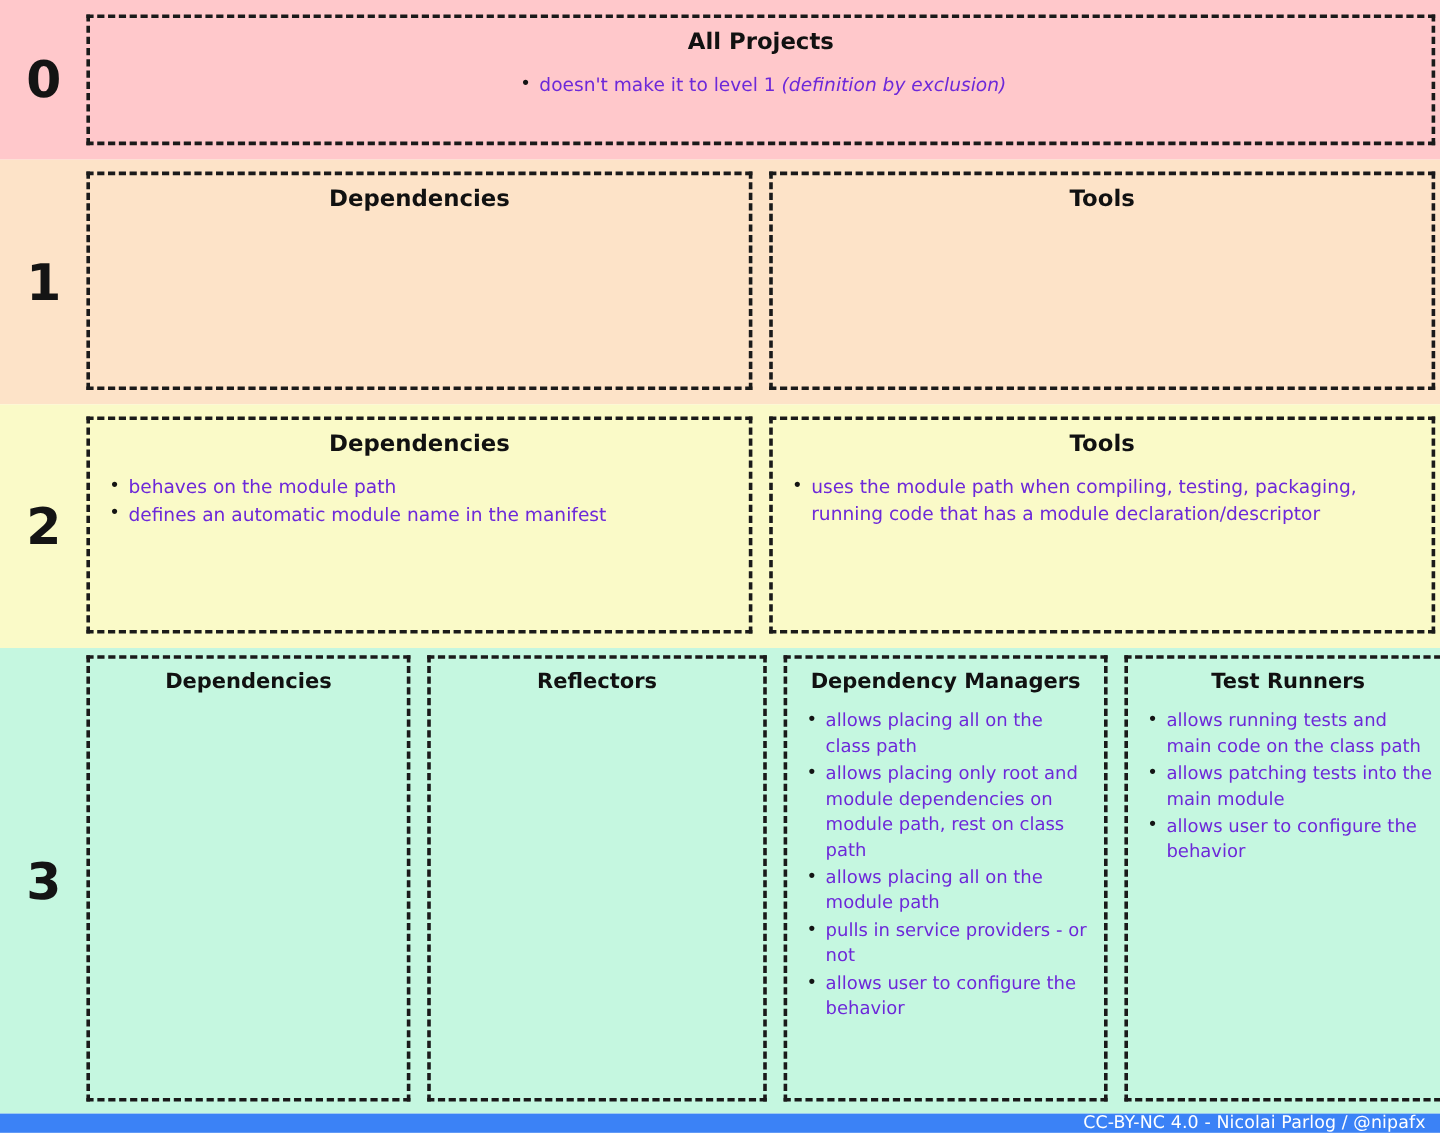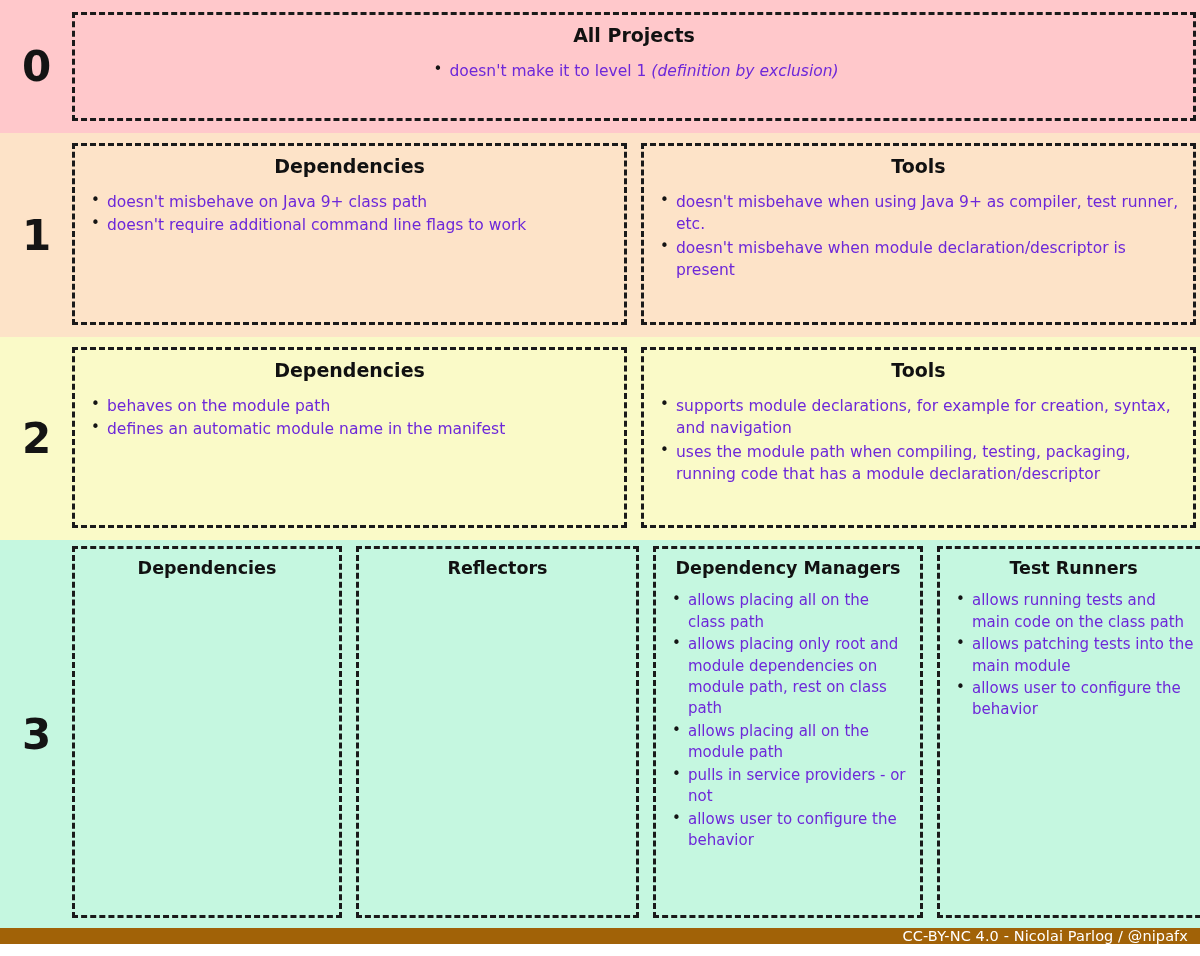--- a/index.html
+++ b/index.html
@@ -111,21 +111,21 @@
 
   
   .band-3 .card.w-deps  { flex: 0 0 270px; }
   .band-3 .card.w-refl  { flex: 0 0 283px; gap: 18px; }
   .band-3 .card.w-depman{ flex: 0 0 270px; }
   .band-3 .card.w-test  { flex: 0 0 273px; }
 
   
   .footer {
     height: 16px;
-    background: #a16207;
+    background: #3b82f6;
     color: #ffffff;
     display: flex;
     align-items: center;
     justify-content: flex-end;
     padding-right: 12px;
     font-size: 14.5px;
     letter-spacing: 0.1px;
   }
 </style>
 </head>
@@ -145,56 +145,43 @@
         </div>
       </div>
     </div>
   </section>
 
   <section class="band band-1">
     <div class="level-num">1</div>
     <div class="band-inner">
       <div class="card">
         <div class="card-title">Dependencies</div>
-        <div class="card-body">
-          <ul class="bullets">
-            <li>doesn't misbehave on Java 9+ class path</li>
-            <li>doesn't require additional command line flags to work</li>
-          </ul>
-        </div>
       </div>
       <div class="card">
         <div class="card-title">Tools</div>
-        <div class="card-body">
-          <ul class="bullets">
-            <li>doesn't misbehave when using Java 9+ as compiler, test runner, etc.</li>
-            <li>doesn't misbehave when module declaration/descriptor is present</li>
-          </ul>
-        </div>
       </div>
     </div>
   </section>
 
   <section class="band band-2">
     <div class="level-num">2</div>
     <div class="band-inner">
       <div class="card">
         <div class="card-title">Dependencies</div>
         <div class="card-body">
           <ul class="bullets">
             <li>behaves on the module path</li>
             <li>defines an automatic module name in the manifest</li>
           </ul>
         </div>
       </div>
       <div class="card">
         <div class="card-title">Tools</div>
         <div class="card-body">
           <ul class="bullets">
-            <li>supports module declarations, for example for creation, syntax, and navigation</li>
             <li>uses the module path when compiling, testing, packaging, running code that has a module declaration/descriptor</li>
           </ul>
         </div>
       </div>
     </div>
   </section>
 
   <section class="band band-3">
     <div class="level-num">3</div>
     <div class="band-inner">

